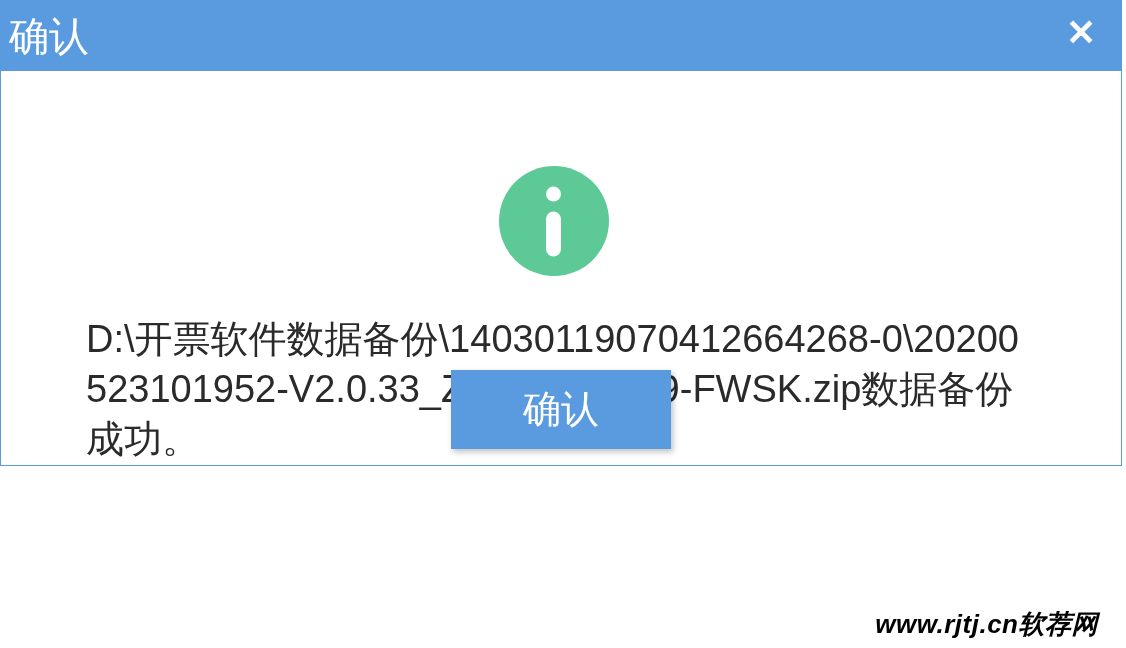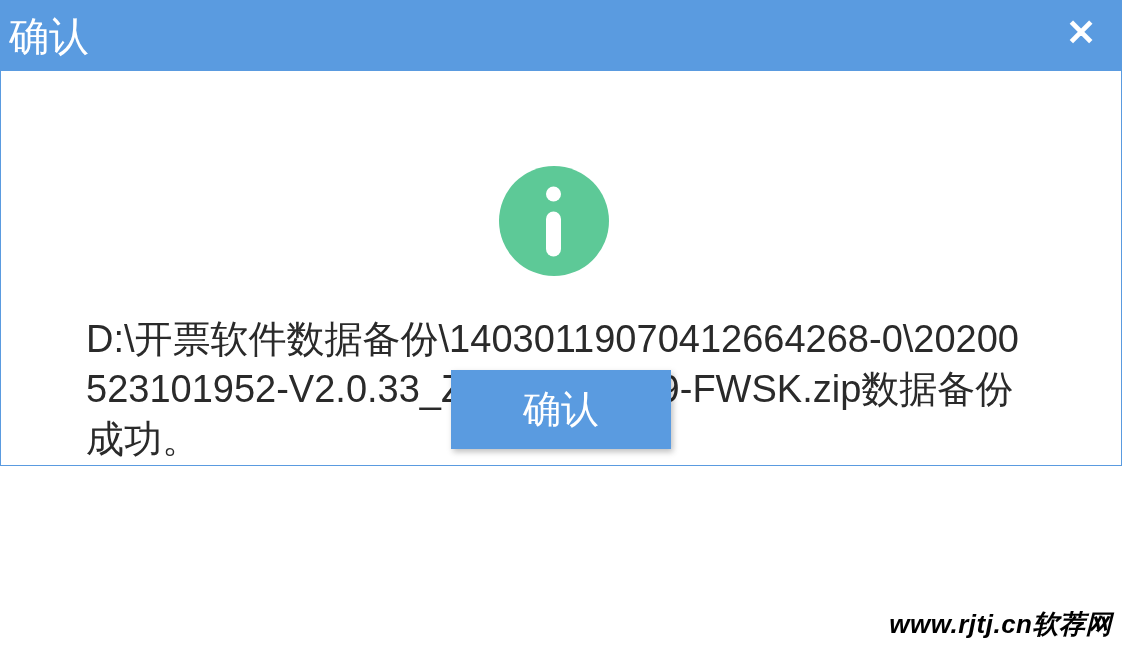--- a/index.html
+++ b/index.html
@@ -101,21 +101,21 @@
       border: none;
       padding: 14px 72px;
       cursor: pointer;
       font-family: inherit;
       box-shadow: 2px 3px 6px rgba(0,0,0,0.25);
     }
     
     .watermark {
       position: absolute;
       bottom: 6px;
-      right: 14px;
+      right: 28px;
       font-size: 26px;
       font-weight: bold;
       color: #000000;
       font-style: italic;
       letter-spacing: 0.5px;
     }
   </style>
 </head>
 <body>
 

